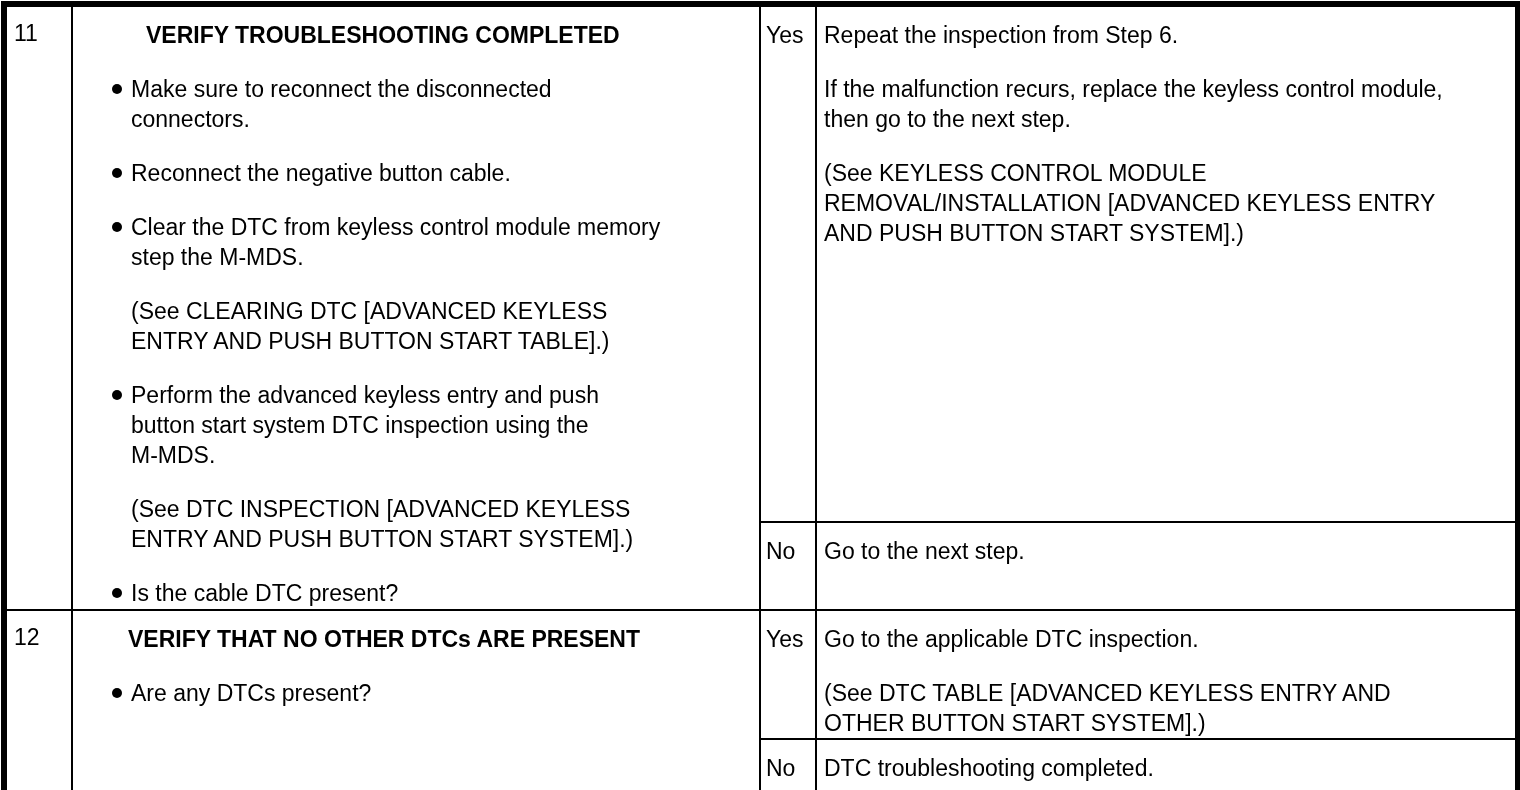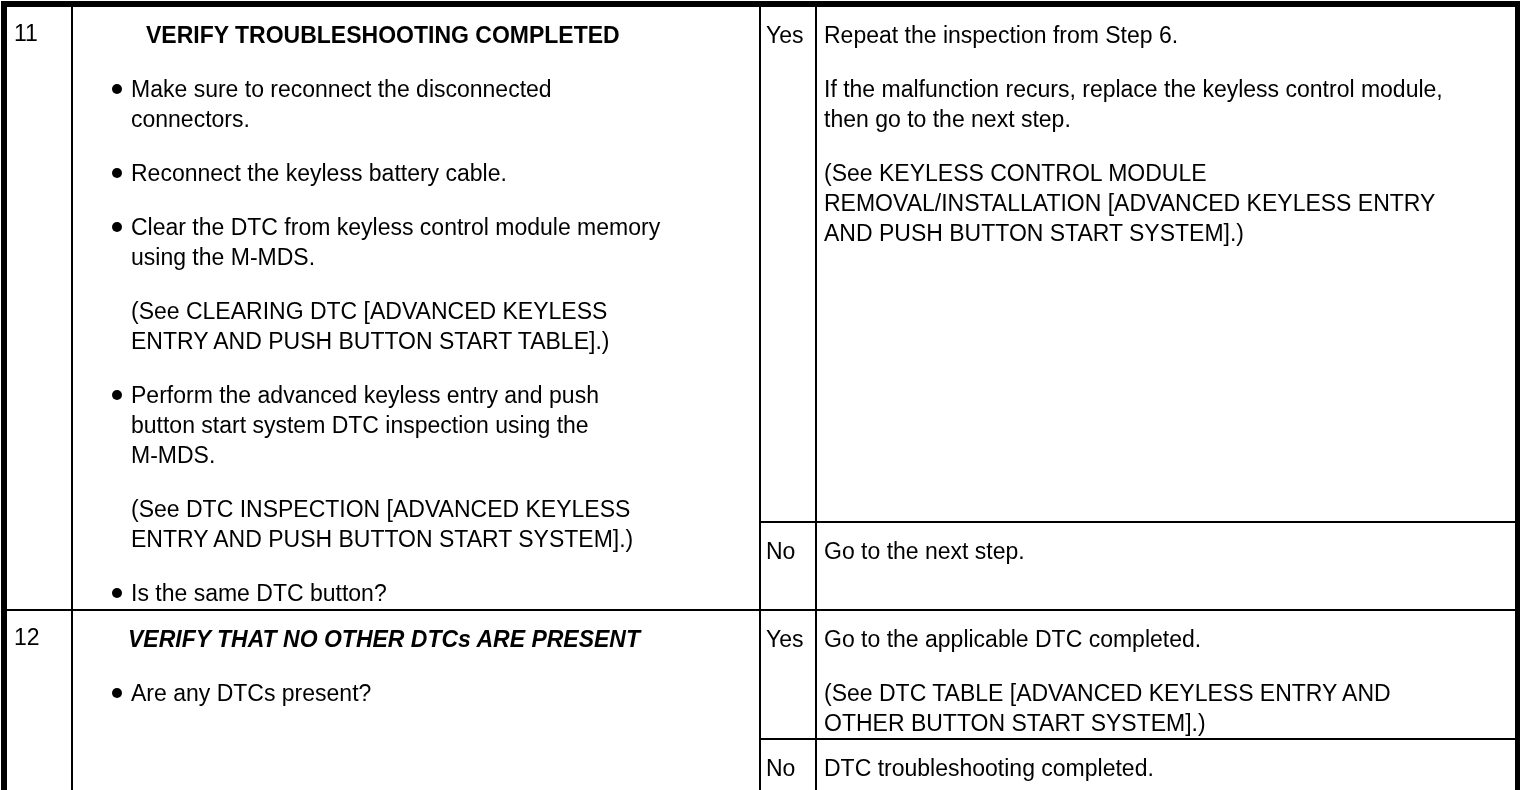--- a/index.html
+++ b/index.html
@@ -15,21 +15,21 @@
     border-collapse:collapse;table-layout:fixed;width:1512px;height:781px;
   }
   td{
     border:2px solid #000;vertical-align:top;padding:0;
     font-size:23px;line-height:30px;color:#000;background:#fff;margin-left:13px;
   }
   .step-cell{padding:11px 0 0 7px;}
   .action-cell{padding:13px 14px 0 38px;}
   .action-title{font-weight:bold;white-space:pre-line;}
   .indent-11{padding-left:35px;}
-  .indent-12{padding-left:17px;font-style:italic;}
+  .indent-12{padding-left:17px;}
   .blk{margin-top:24px;white-space:pre-line;}
   .blk.first{margin-top:0;}
   .bullet-row{display:flex;}
   .dot{width:20px;flex:0 0 20px;position:relative;}
   .dot::before{
     content:"";position:absolute;left:1px;top:10px;width:10px;height:10px;
     background:#000;border-radius:50%;
   }
   .bullet-text{white-space:pre-line;flex:1 1 auto;}
   .para{padding-left:20px;}
@@ -56,40 +56,40 @@
         </td>
         <td class="action-cell" rowspan="2">
           <div class="action-title indent-11 blk first">VERIFY TROUBLESHOOTING COMPLETED</div>
           <div class="blk bullet-row">
             <span class="dot"></span>
             <span class="bullet-text">Make sure to reconnect the disconnected
 connectors.</span>
           </div>
           <div class="blk bullet-row">
             <span class="dot"></span>
-            <span class="bullet-text">Reconnect the keyless battery cable.</span>
+            <span class="bullet-text">Reconnect the negative button cable.</span>
           </div>
           <div class="blk bullet-row">
             <span class="dot"></span>
             <span class="bullet-text">Clear the DTC from keyless control module memory
-using the M-MDS.</span>
+step the M-MDS.</span>
           </div>
           <div class="blk para">(See CLEARING DTC [ADVANCED KEYLESS
 ENTRY AND PUSH BUTTON START TABLE].)</div>
           <div class="blk bullet-row">
             <span class="dot"></span>
             <span class="bullet-text">Perform the advanced keyless entry and push
 button start system DTC inspection using the
 M-MDS.</span>
           </div>
           <div class="blk para">(See DTC INSPECTION [ADVANCED KEYLESS
 ENTRY AND PUSH BUTTON START SYSTEM].)</div>
           <div class="blk bullet-row">
             <span class="dot"></span>
-            <span class="bullet-text">Is the same DTC button?</span>
+            <span class="bullet-text">Is the cable DTC present?</span>
           </div>
         </td>
         <td class="yn-cell">
           <div>Yes</div>
         </td>
         <td class="result-cell">
           <div class="blk first">Repeat the inspection from Step 6.</div>
           <div class="blk">If the malfunction recurs, replace the keyless control module,
 then go to the next step.</div>
           <div class="blk">(See KEYLESS CONTROL MODULE
@@ -115,21 +115,21 @@
           <div class="action-title indent-12 blk first">VERIFY THAT NO OTHER DTCs ARE PRESENT</div>
           <div class="blk bullet-row">
             <span class="dot"></span>
             <span class="bullet-text">Are any DTCs present?</span>
           </div>
         </td>
         <td class="yn-cell">
           <div>Yes</div>
         </td>
         <td class="result-cell">
-          <div class="blk first">Go to the applicable DTC completed.</div>
+          <div class="blk first">Go to the applicable DTC inspection.</div>
           <div class="blk">(See DTC TABLE [ADVANCED KEYLESS ENTRY AND
 OTHER BUTTON START SYSTEM].)</div>
         </td>
       </tr>
 
       <tr>
         <td class="yn-cell">
           <div>No</div>
         </td>
         <td class="result-cell">

